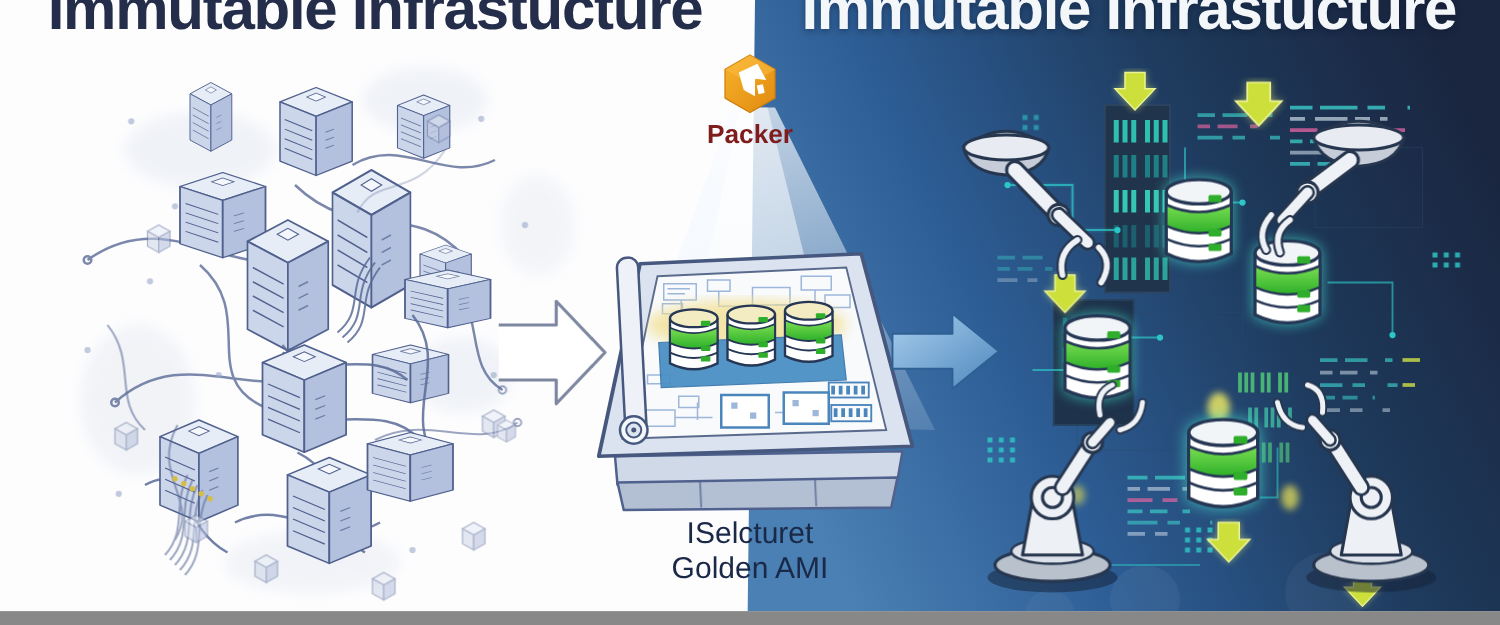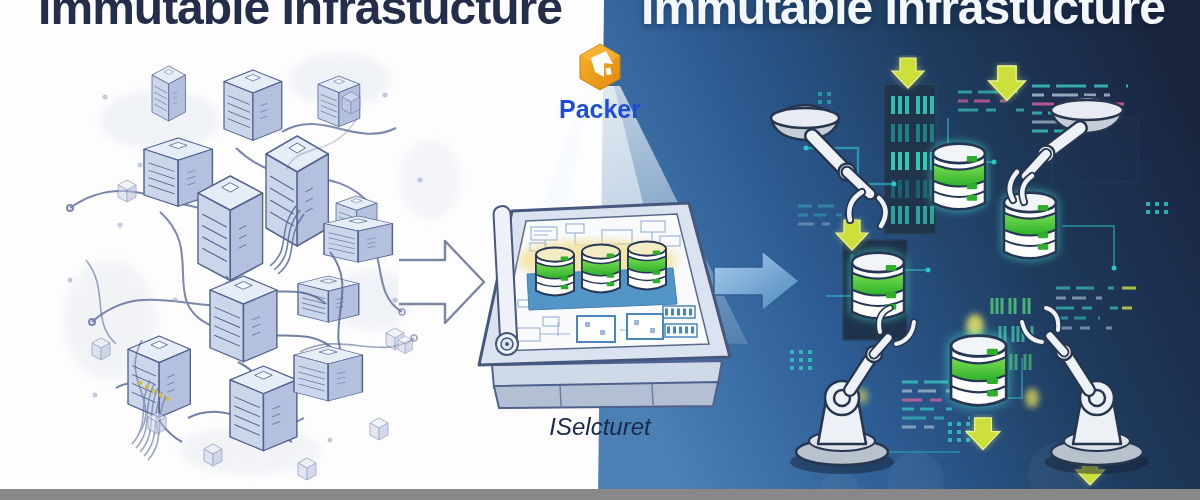--- a/index.html
+++ b/index.html
@@ -3,22 +3,22 @@
 <meta charset="utf-8">
 <style>
   html,body{margin:0;padding:0;background:#888;}
   .stage{position:relative;width:1200px;height:489px;overflow:hidden;
          font-family:"Liberation Sans",sans-serif;background:#fdfdfe;}
   .stage svg{position:absolute;inset:0;display:block;}
   .txt{position:absolute;text-align:center;line-height:1;white-space:nowrap;}
   .title{font-size:48px;font-weight:700;letter-spacing:-1px;top:-16px;}
   .title-left{left:0;width:600px;color:#242e4a;}
   .title-right{left:606px;width:594px;color:#f4f7fa;text-shadow:0 2px 6px rgba(8,18,38,.45);}
-  .packer-label{left:520px;width:160px;top:97px;font-size:25px;font-weight:600;color:#1d4ed8;}
-  .caption{left:495px;width:210px;top:413px;font-size:24px;font-weight:500;color:#1b2949;line-height:28px;font-style:italic;}
+  .packer-label{left:520px;width:160px;top:97px;font-size:21px;font-weight:600;color:#7f1d1d;}
+  .caption{left:495px;width:210px;top:413px;font-size:24px;font-weight:500;color:#1b2949;line-height:28px;}
   .partial-left{left:160px;width:220px;top:489px;font-size:30px;font-weight:700;color:#242e4a;}
   .partial-right{left:805px;width:230px;top:489px;font-size:30px;font-weight:700;color:#f2f6fa;}
 </style>
 </head>
 <body>
 
 <div class="stage">
 <svg viewBox="0 0 1200 500" width="1200" height="500">
   <defs>
     <linearGradient id="blueGrad" gradientUnits="userSpaceOnUse" x1="604" y1="320" x2="1160" y2="60">
@@ -427,16 +427,17 @@
     <path d="M591,58 L606,51 L613,64 L604,63 L604,77 L595,72 Z" fill="#ffffff"></path>
     <rect x="606" y="68" width="5" height="7" fill="#ffffff" transform="rotate(-12 608 71)"></rect>
   </g>
 </svg>
 
 <div class="txt title title-left">Immutable Infrastucture</div>
 <div class="txt title title-right">Immutable Infrastucture</div>
 <div class="txt packer-label">Packer</div>
 <div class="txt caption">
   <div>ISelcturet</div>
+  <div>Golden AMI</div>
 </div>
 <div class="txt partial-left">Mutable</div>
 <div class="txt partial-right">Terraform</div>
 </div>
 
 </body></html>

